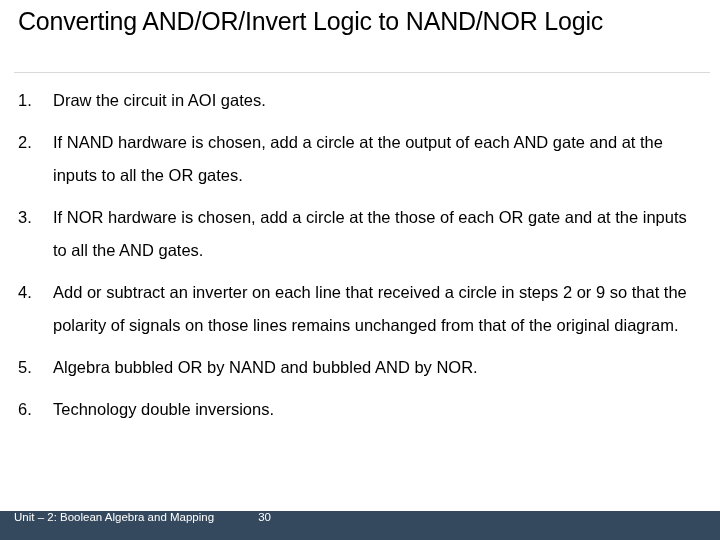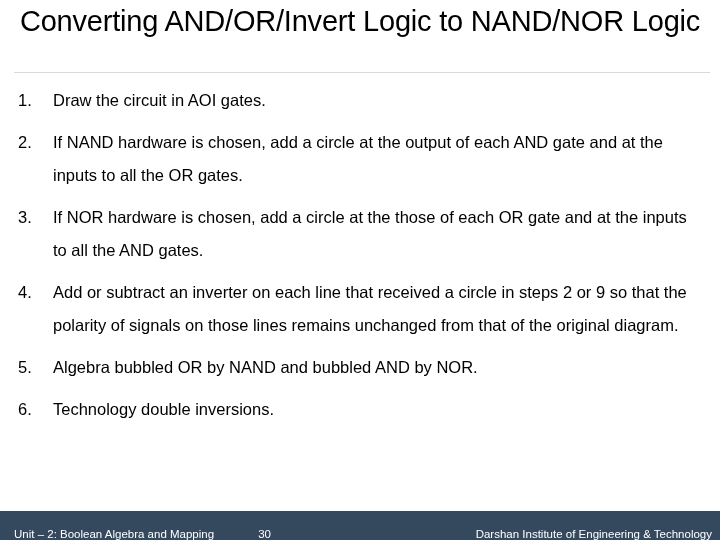--- a/index.html
+++ b/index.html
@@ -25,27 +25,26 @@
   
   .title-block {
     position: absolute;
     left: 18px;
     top: 6px;
     width: 684px;
   }
   .slide-title {
     margin: 0;
     font-family: "Liberation Sans", sans-serif;
-    font-size: 29px;
+    font-size: 25px;
     font-weight: 400;
     line-height: 30px;
     color: #000000;
     letter-spacing: -0.2px;
     white-space: pre-line;
-    text-align: center;
   }
 
   
   .title-rule {
     position: absolute;
     left: 14px;
     top: 72px;
     width: 696px;
     height: 1px;
     background: #d9d9d9;
@@ -86,21 +85,21 @@
 
   
   .footer-bar {
     position: absolute;
     left: 0;
     bottom: 0;
     width: 720px;
     height: 29px;
     background: #35495e;
     display: flex;
-    align-items: flex-end;
+    align-items: flex-start;
     box-sizing: border-box;
     padding: 0 8px 0 14px;
   }
   .footer-left {
     font-family: "Liberation Sans", sans-serif;
     font-size: 11.5px;
     color: #ffffff;
     white-space: nowrap;
     flex: 0 0 auto;
   }
@@ -162,16 +161,15 @@
     <li class="body-item">
       <span class="marker">6.</span>
       <span class="item-text">Technology double inversions.</span>
     </li>
 
   </ol>
 
   <div class="footer-bar">
     <span class="footer-left">Unit – 2: Boolean Algebra and Mapping</span>
     <span class="footer-page">30</span>
-    <span class="footer-right">Darshan Institute of Engineering &amp; Technology</span>
   </div>
 
 </div>
 
 </body></html>

